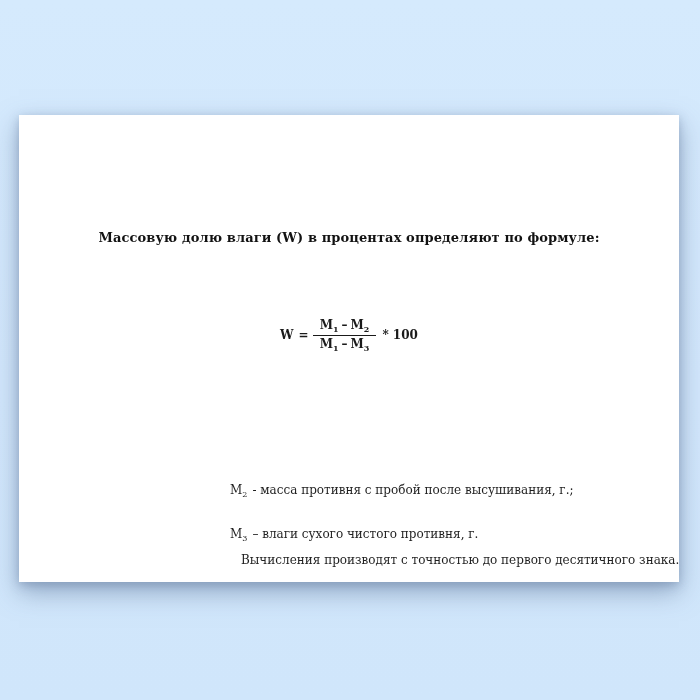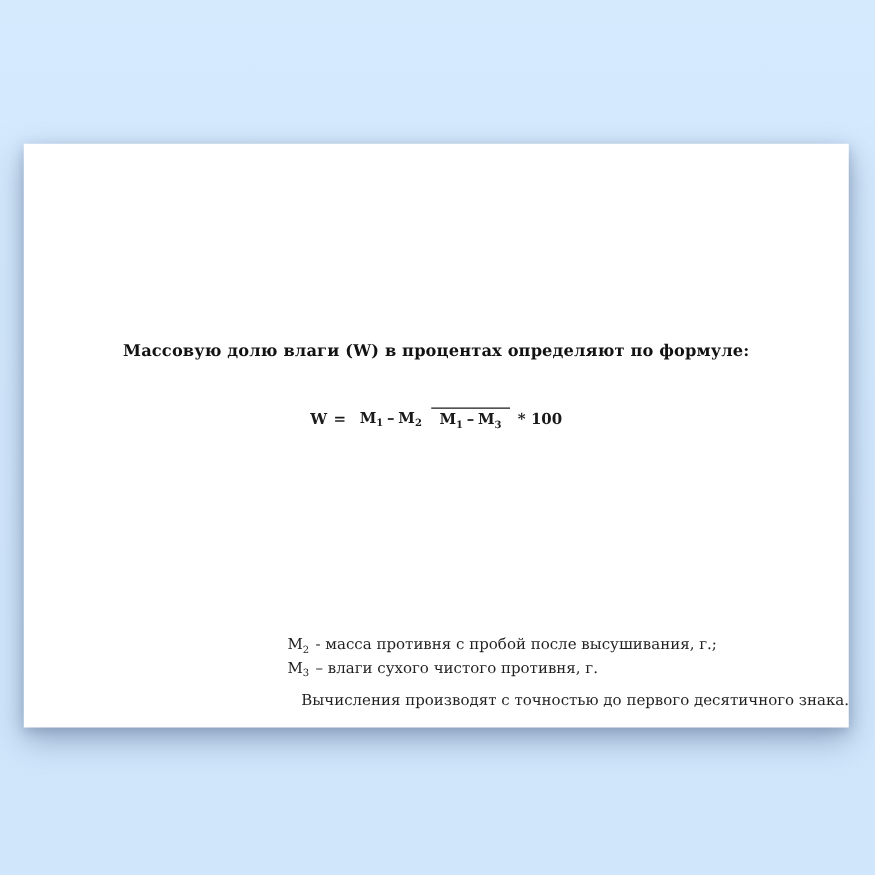--- a/index.html
+++ b/index.html
@@ -13,42 +13,42 @@
     position: absolute; left: 19px; top: 115px;
     width: 660px; height: 467px;
     background: #ffffff;
     box-shadow: 0 10px 24px rgba(88, 112, 148, 0.50),
                 0 3px 9px rgba(88, 112, 148, 0.35);
   }
   .title {
     position: absolute; top: 115px; left: 0; right: 0;
     text-align: center;
     font-weight: bold; font-size: 13px; line-height: 1.25;
-    color: #121212; letter-spacing: 0.1px; margin-top: 44px;
+    color: #121212; letter-spacing: 0.1px;
   }
   .formula {
     position: absolute; top: 195px; left: 0; right: 0; height: 50px;
     display: flex; justify-content: center; align-items: center;
     font-weight: bold; font-size: 12px; color: #1a1a1a;
   }
   .lhs { margin-right: 5px; }
   .eq  { margin-right: 4px; }
-  .frac { display: inline-flex; flex-direction: row; align-items: center; }
+  .frac { display: inline-flex; flex-direction: column; align-items: center; }
   .num, .den { padding: 1px 7px; line-height: 1.3; white-space: nowrap; }
   .den { border-top: 1.3px solid #1a1a1a; }
   .op { margin: 0 3px; }
   .mult { margin-left: 6px; }
   sub.s {
     font-size: 8px; line-height: 0; vertical-align: -3px;
   }
   .def {
     position: absolute; font-size: 12px; color: #1f1f1f; white-space: nowrap;
   }
   .def-1 { top: 358px; left: 186px; }
-  .def-2 { top: 393px; left: 211px; }
+  .def-2 { top: 368px; left: 211px; }
   .def-3 { top: 412px; left: 211px; }
   .note  { top: 438px; left: 182px; margin-left: 40px; }
   .where { margin-right: 9px; }
   .dtext { margin-left: 5px; }
 </style>
 </head>
 <body>
 
 <div class="page">
 

